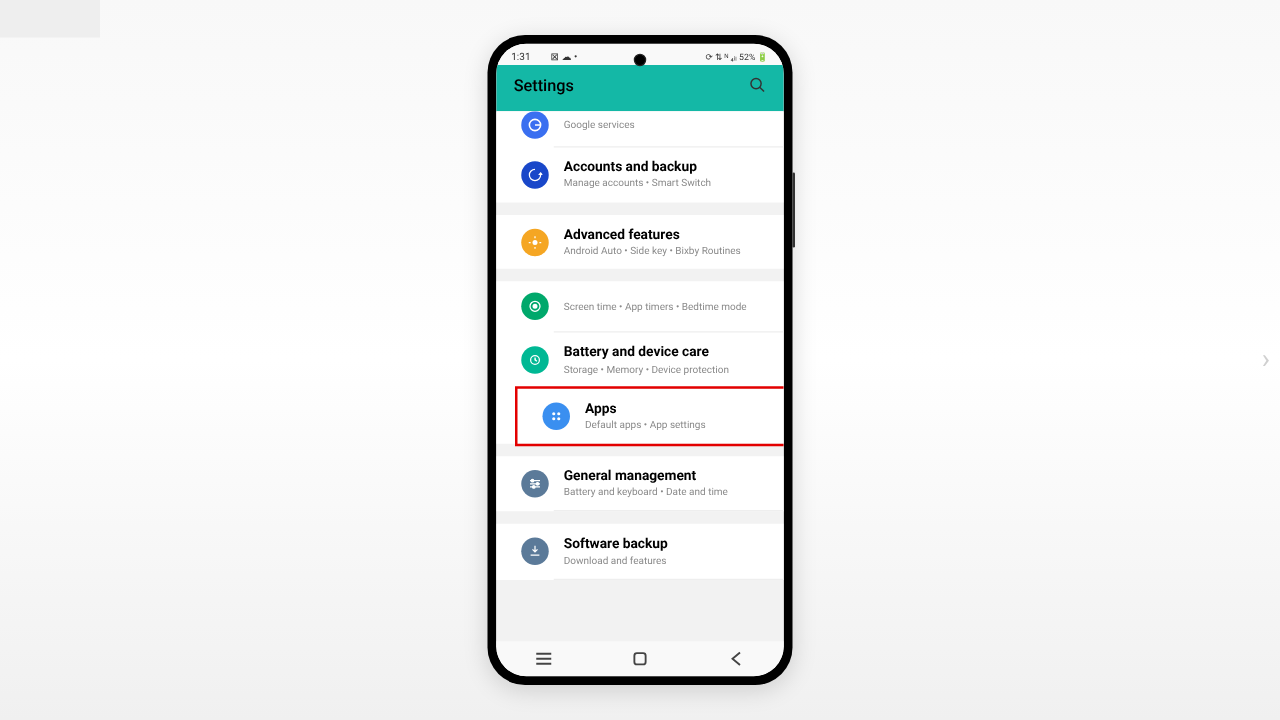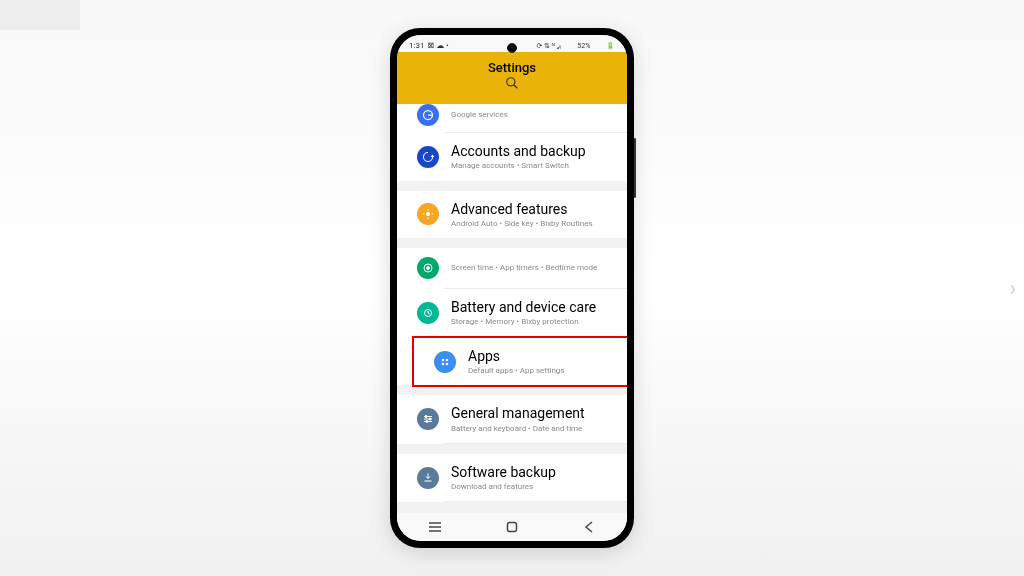--- a/index.html
+++ b/index.html
@@ -70,29 +70,28 @@
   }
   .status-bar {
     display: flex;
     justify-content: space-between;
     align-items: center;
     padding: 6px 12px 2px;
     font-size: 8px;
     color: #333;
     background: #f9f9f9;
   }
-  .status-left { display: flex; align-items: center; gap: 3px; }
-  .status-right { display: flex; align-items: center; gap: 16px; font-size: 7px; }
+  .status-left { display: flex; align-items: center; gap: 16px; }
+  .status-right { display: flex; align-items: center; gap: 2px; font-size: 7px; }
   .header {
     display: flex;
     justify-content: space-between;
     align-items: center;
     padding: 8px 14px 10px;
-    background: #eab308;
-    flex-direction: column;
+    background: #14b8a6;
   }
   .header-title {
     font-size: 13px;
     font-weight: 500;
     color: #000;
   }
   .search-icon {
     width: 14px;
     height: 14px;
   }
@@ -121,23 +120,23 @@
     border-radius: 50%;
     display: flex;
     align-items: center;
     justify-content: center;
     flex-shrink: 0;
     margin-right: 12px;
   }
   .item-icon svg { width: 12px; height: 12px; }
   .item-text { flex: 1; min-width: 0; }
   .item-title {
-    font-size: 14px;
+    font-size: 11px;
     color: #000;
-    font-weight: 400;
+    font-weight: 700;
     line-height: 1.3;
   }
   .item-sub {
     font-size: 8px;
     color: #8a8a8a;
     line-height: 1.3;
     margin-top: 1px;
   }
   .divider {
     height: 1px;
@@ -269,21 +268,21 @@
         <div class="divider"></div>
         <div class="item">
           <div class="item-icon icon-teal2">
             <svg viewBox="0 0 24 24" fill="#fff">
                 <circle cx="12" cy="12" r="7" fill="none" stroke="#fff" stroke-width="2"></circle>
                 <path d="M12 8v4l3 2" stroke="#fff" stroke-width="2"></path>
               </svg>
           </div>
           <div class="item-text">
             <div class="item-title">Battery and device care</div>
-            <div class="item-sub">Storage  •  Memory  •  Bixby protection</div>
+            <div class="item-sub">Storage  •  Memory  •  Device protection</div>
           </div>
         </div>
         <div class="divider"></div>
         <div class="item" style="position:relative;margin-left:17px;">
           <div class="highlight" style="top:-2px;left:-2px;right:-10px;bottom:-2px;"></div>
           <div class="item-icon icon-bluesq">
             <svg viewBox="0 0 24 24" fill="#fff">
                 <circle cx="8" cy="8" r="2.5"></circle>
                 <circle cx="16" cy="8" r="2.5"></circle>
                 <circle cx="8" cy="16" r="2.5"></circle>

